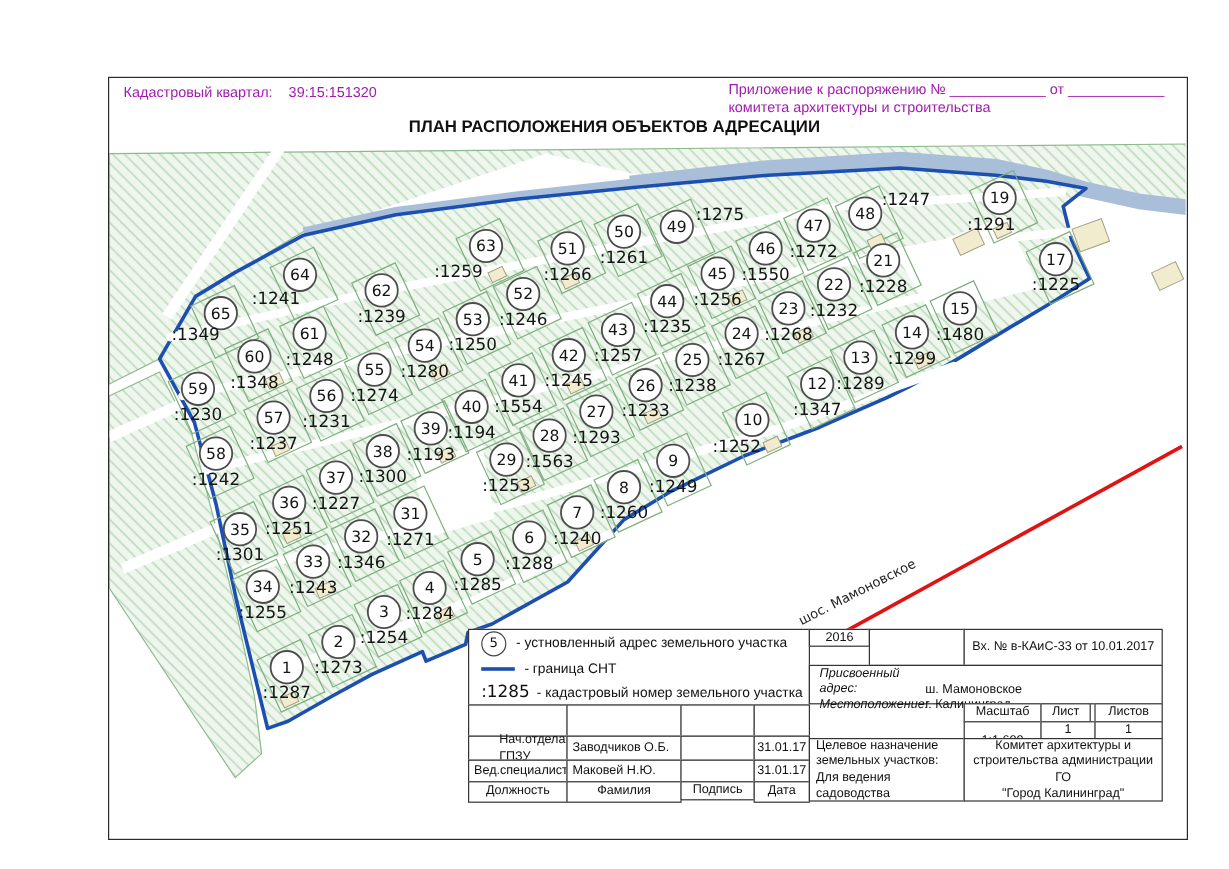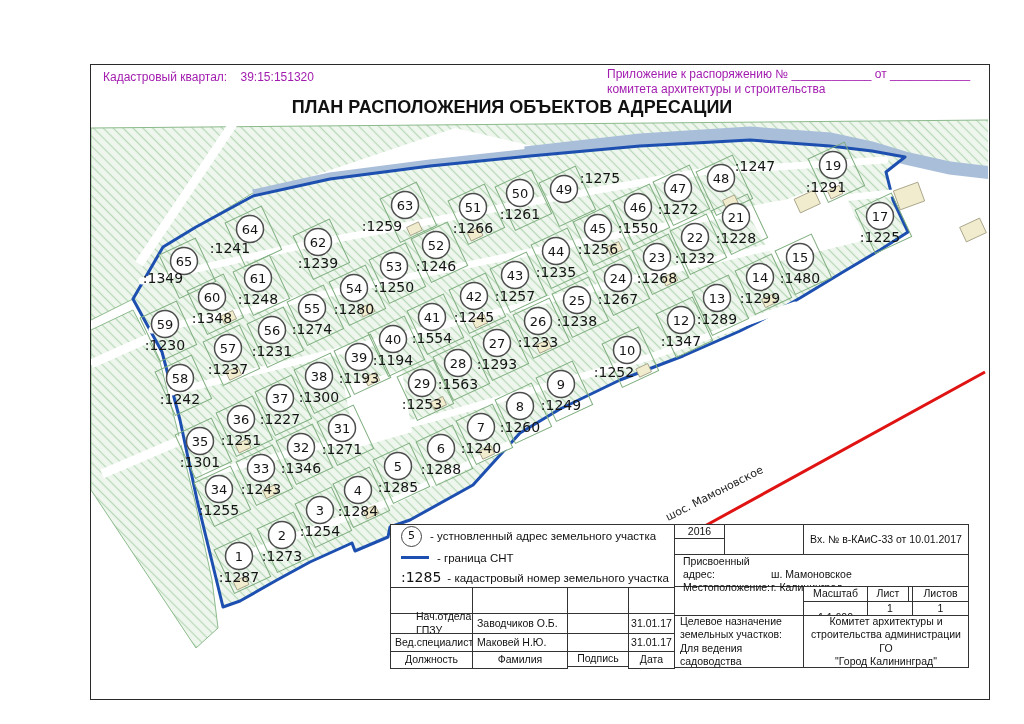--- a/index.html
+++ b/index.html
@@ -1,37 +1,37 @@
 <!DOCTYPE html>
 <html><head>
 <meta charset="utf-8">
 <style>
   html,body{margin:0;padding:0;background:#fff;}
   .page{position:relative;width:1024px;height:724px;background:#fff;overflow:hidden;
         font-family:"Liberation Sans",sans-serif;color:#111;}
   .frame{position:absolute;left:90px;top:64px;width:898px;height:634px;border:1.5px solid #2a2a2a;}
   #map-svg{position:absolute;left:0;top:0;width:1024px;height:724px;}
   .hdr{position:absolute;font-size:12px;color:#a21caf;line-height:15px;}
-  .ttl{position:absolute;left:0;top:97px;width:1024px;text-align:center;font-size:18px;font-weight:bold;}
+  .ttl{position:absolute;left:0;top:97px;width:1024px;text-align:center;font-size:14px;font-weight:bold;}
   .c{position:absolute;border:1px solid #333;background:#fff;box-sizing:border-box;
      font-size:10.5px;color:#111;display:flex;align-items:center;justify-content:center;
      text-align:center;line-height:1.25;}
   .cl{justify-content:flex-start;text-align:left;padding-left:4px;}
   .col{flex-direction:column;}
   .legendbox{align-items:flex-start;justify-content:center;flex-direction:column;padding-left:10px;}
   .lg-row{display:flex;align-items:center;margin:2px 0;font-size:11.5px;}
   .lg-circle{display:inline-flex;align-items:center;justify-content:center;width:19px;height:19px;
      border:1.3px solid #444;border-radius:50%;margin-right:8px;font-size:11px;
      font-family:"DejaVu Sans",sans-serif;}
   .lg-line{display:inline-block;width:28px;height:3px;background:#1d4fb0;margin-right:8px;}
   .lg-kad{font-family:"DejaVu Sans",sans-serif;font-size:14px;margin-right:6px;}
   .pnum{font:13px "DejaVu Sans",sans-serif;fill:#141414;}
   .pkad{font:14px "DejaVu Sans",sans-serif;fill:#141414;}
   .roadlbl{font:11px "DejaVu Sans",sans-serif;fill:#222;}
-  .lblv{display:inline-block;width:88px;}
+  .lblv{display:inline-block;width:88px;font-style:italic;}
 </style>
 </head>
 <body>
 
 <div class="page">
 
   <svg id="map-svg" viewBox="0 0 1024 724">
     <defs>
       <pattern id="hatch" patternUnits="userSpaceOnUse" width="7" height="7" patternTransform="rotate(-45)">
         <rect width="7" height="7" fill="#eef6ee"></rect>

